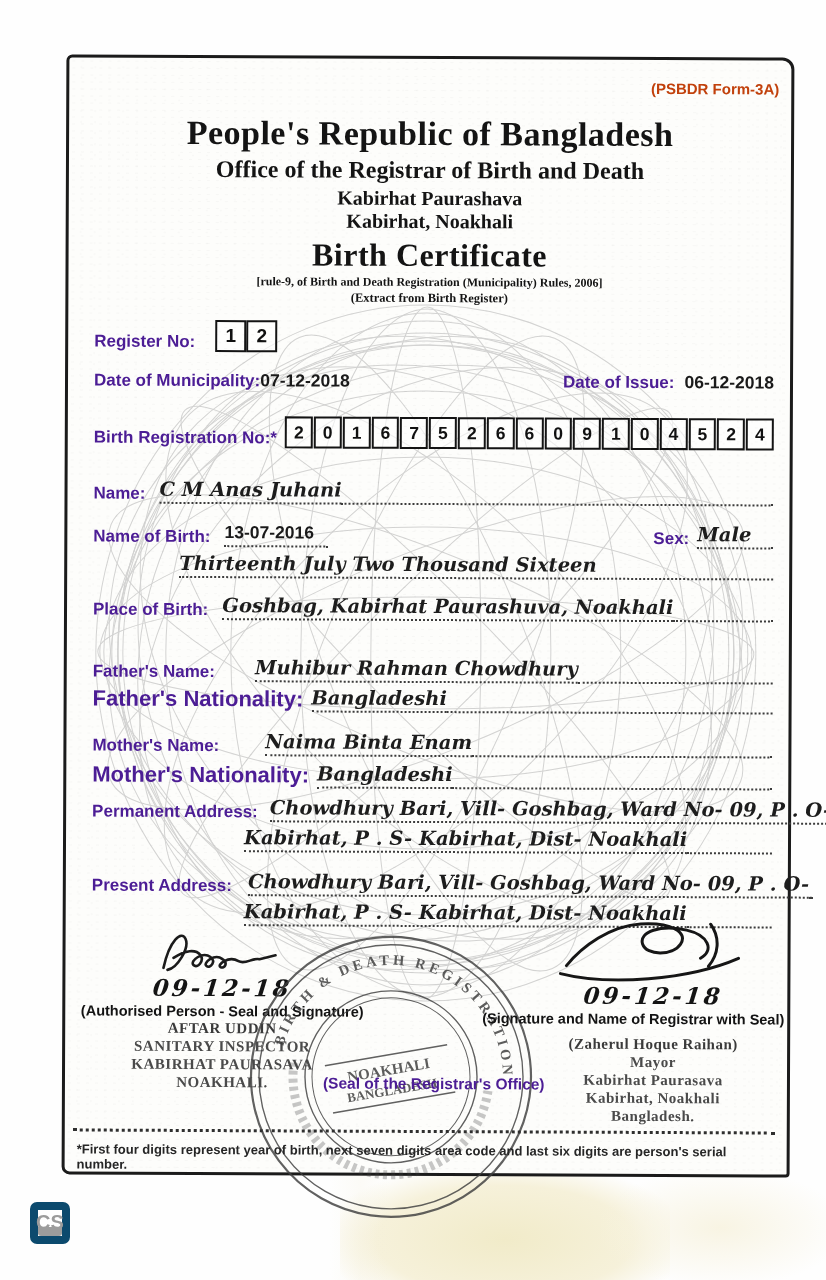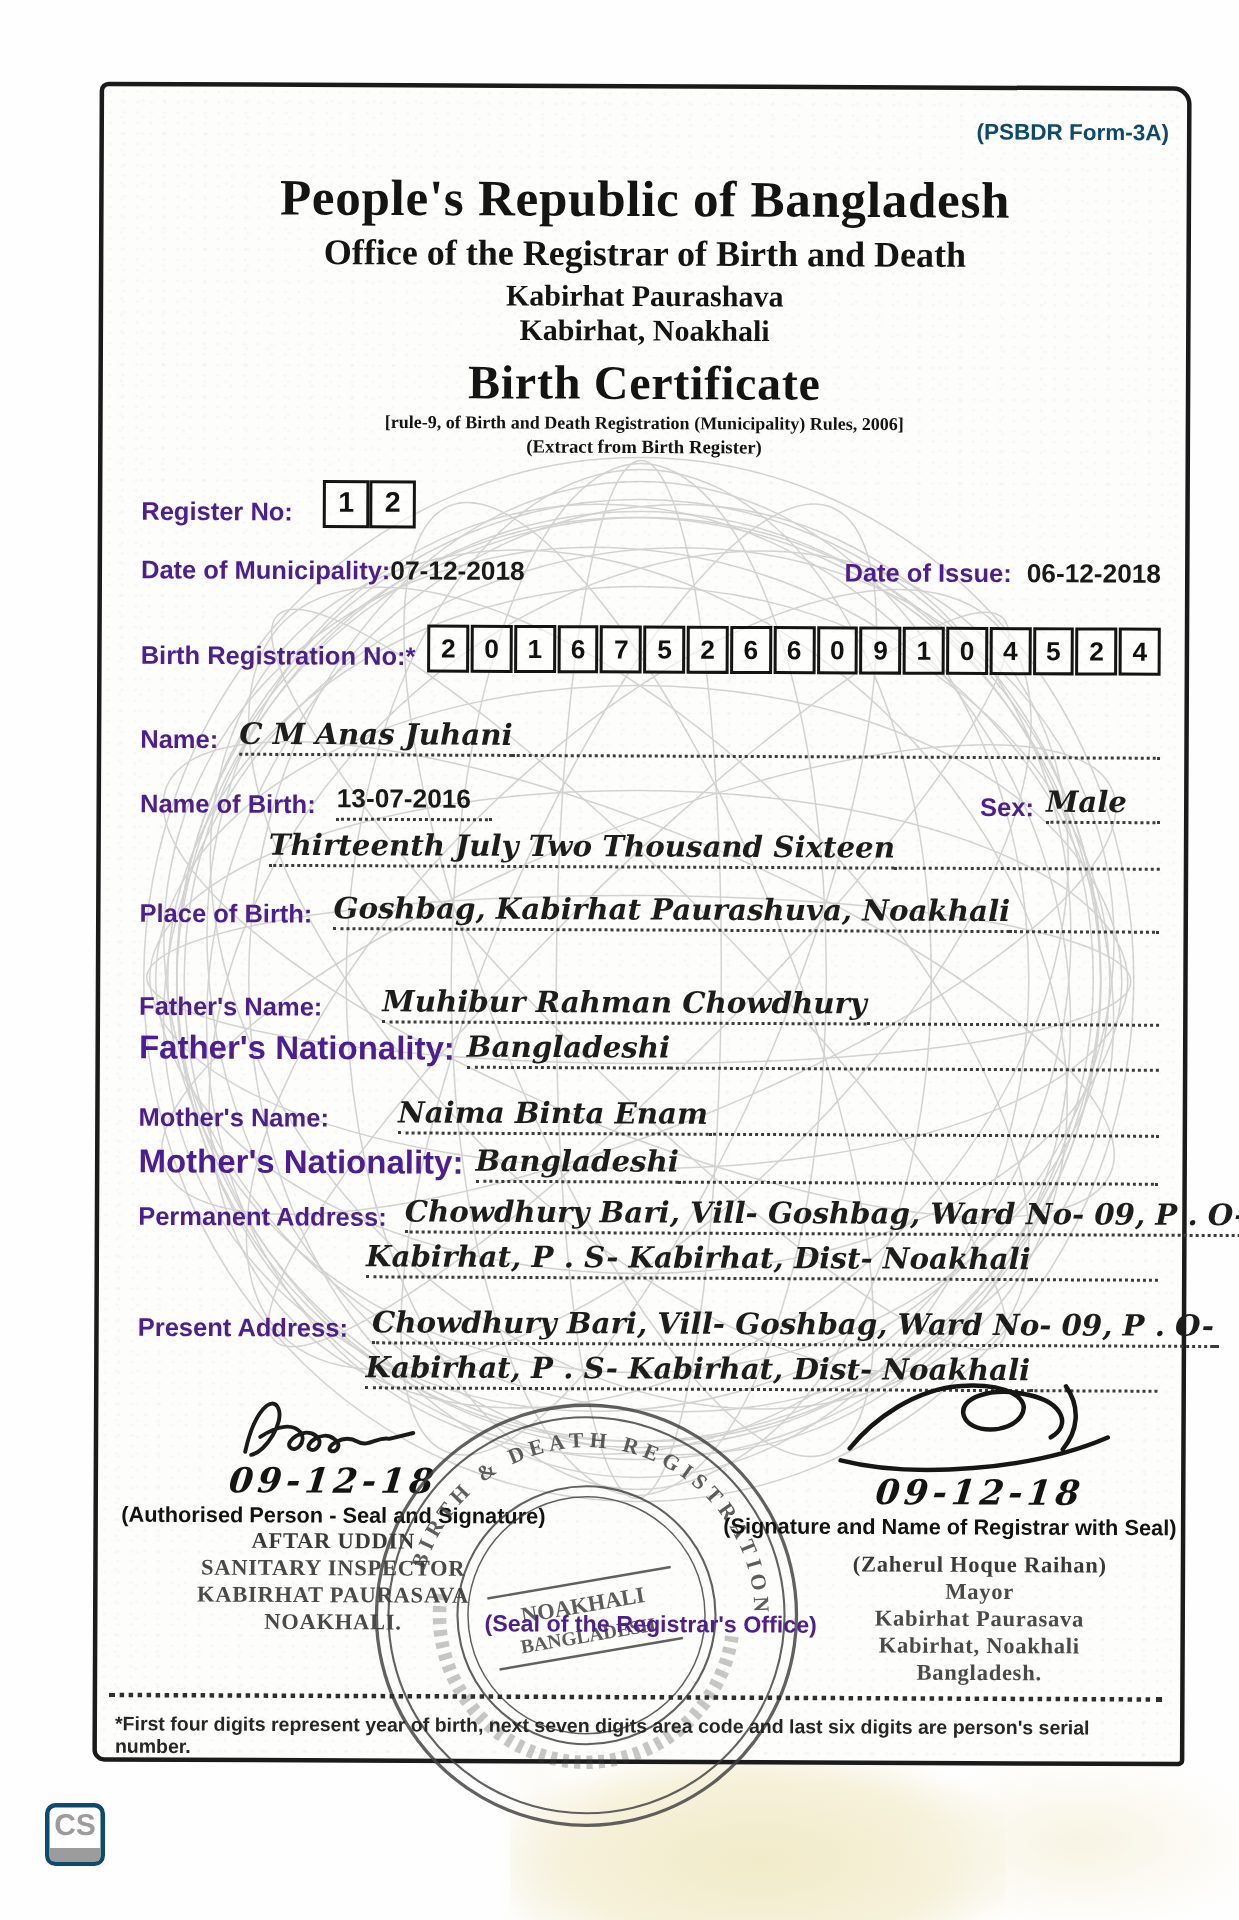--- a/index.html
+++ b/index.html
@@ -18,21 +18,21 @@
   .frame{position:absolute;left:64px;top:56px;width:722px;height:1114px;
          border:3px solid #1b1b1b;border-radius:6px 12px 4px 8px;
          background:#fdfdfb;transform:rotate(0.25deg);}
   .frame::after{content:"";position:absolute;inset:0;pointer-events:none;opacity:.5;
          background-image:radial-gradient(rgba(40,40,40,.06) 1px, transparent 1.3px),
                           radial-gradient(rgba(40,40,40,.05) 1px, transparent 1.5px);
          background-size:9px 7px,14px 11px;background-position:0 0,5px 4px;}
 
   .globe{position:absolute;left:14px;top:236px;pointer-events:none;}
 
-  .form-tag{position:absolute;top:20px;right:12px;font-size:15px;font-weight:700;color:#0c4a6e;}
+  .form-tag{position:absolute;top:20px;right:12px;font-size:15px;font-weight:700;color:#c2410c;}
 
   .hdr{position:absolute;left:0;right:0;top:56px;text-align:center;
        font-family:"Liberation Serif",serif;color:#141414;}
   .hdr-country{font-size:34px;font-weight:600;letter-spacing:.5px;}
   .hdr-office{font-size:24px;font-weight:700;margin-top:4px;}
   .hdr-muni{font-size:20px;font-weight:700;margin-top:3px;}
   .hdr-loc{font-size:20px;font-weight:700;}
   .hdr-title{font-size:32px;font-weight:600;margin-top:4px;letter-spacing:.5px;}
   .hdr-rule{font-size:12px;font-weight:700;margin-top:1px;}
   .hdr-extract{font-size:12.5px;font-weight:600;margin-top:1px;}
@@ -68,21 +68,21 @@
   .sign-line.faded{color:#4a4a4a;}
 
   .seal-svg{position:absolute;left:180px;top:872px;opacity:.82;transform:rotate(8deg);}
   .seal-caption{position:absolute;left:258px;top:1016px;font-size:15.5px;font-weight:700;color:#4c1d95;}
 
   .sep-dotted{position:absolute;left:8px;right:12px;top:1071px;border-top:3px dotted #2f2f2f;}
   .footnote{position:absolute;left:12px;right:14px;top:1084px;font-size:13px;
             font-weight:600;color:#262626;}
 
   .cambar{position:absolute;left:30px;top:1202px;display:flex;align-items:center;}
-  .cs-icon{position:relative;width:40px;height:42px;border:3px solid #0c4a6e;border-radius:7px;
+  .cs-icon{position:relative;width:40px;height:42px;border:8px solid #0c4a6e;border-radius:7px;
            display:flex;align-items:flex-start;justify-content:center;box-sizing:border-box;background:#fff;}
   .cs-txt{font-size:20px;font-weight:700;color:#9c9c9c;line-height:24px;}
   .cs-strip{position:absolute;left:0;right:0;bottom:0;height:9px;background:#9c9c9c;
             border-radius:0 0 3px 3px;}
   .cam-text{margin-left:18px;font-size:31px;color:#ababab;letter-spacing:.5px;}
 </style>
 </head>
 <body>
 
 <div class="page">

